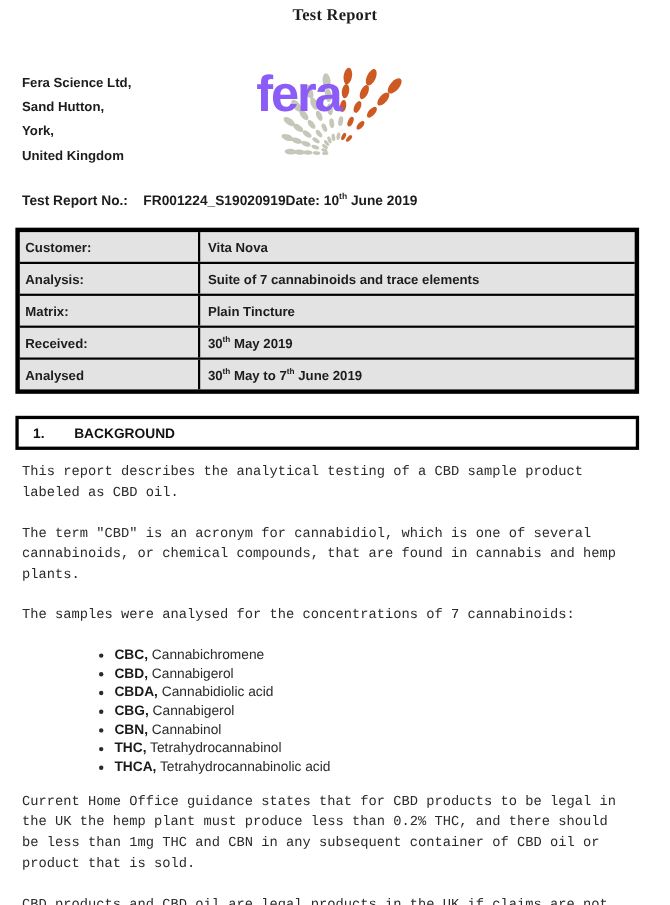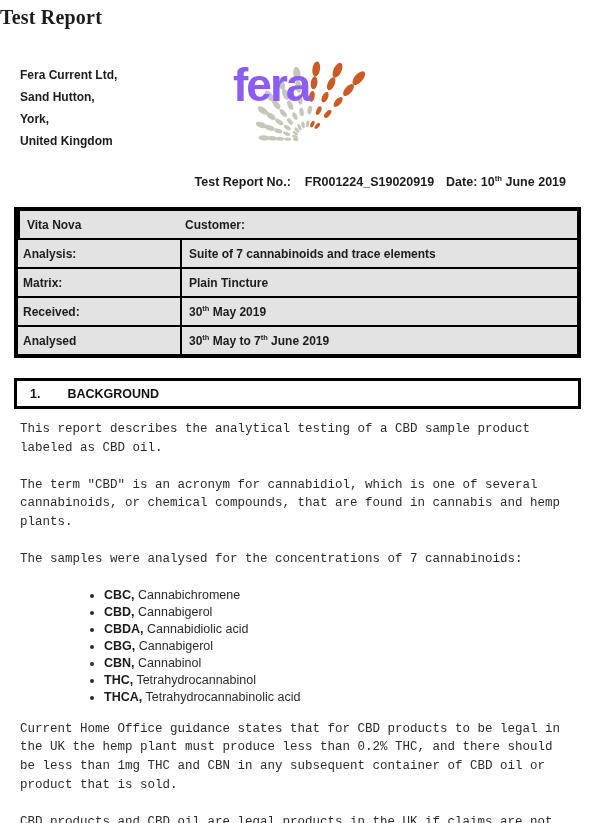--- a/index.html
+++ b/index.html
@@ -7,43 +7,43 @@
     width: 609px; height: 823px;
     background: #ffffff;
     position: relative;
     overflow: hidden;
     font-family: "Liberation Sans", sans-serif;
     color: #1a1a1a;
     -webkit-font-smoothing: antialiased;
   }
   .page-title {
     position: absolute; top: 6px; left: 0; right: 0;
-    text-align: left;
+    text-align: center;
     font-family: "Liberation Serif", serif;
-    font-size: 20px; font-weight: 600; color: #1c1c1c;
+    font-size: 15px; font-weight: 600; color: #1c1c1c;
     letter-spacing: 0.2px;
   }
   .address {
     position: absolute; left: 20px; top: 64px;
     font-size: 12px; font-weight: bold; line-height: 22px; color: #1c1c1c;
   }
   .logo {
     position: absolute; left: 225px; top: 56px;
     width: 170px; height: 88px;
   }
   .logo-word {
     position: absolute; left: 8px; top: 6px;
     font-size: 46px; font-weight: bold; letter-spacing: -2px;
     line-height: 1; z-index: 2;
   }
   .logo-swoosh { position: absolute; left: 0; top: 0; z-index: 1; }
   .report-line {
     position: absolute; left: 20px; right: 43px; top: 175px;
-    display: flex; justify-content: flex-end;
-    font-size: 12.5px; font-weight: bold; color: #1c1c1c; gap: 12px;
+    display: flex; justify-content: flex-start;
+    font-size: 12.5px; font-weight: bold; color: #1c1c1c;
   }
   .report-no-number { margin-left: 14px; }
   sup { font-size: 0.62em; vertical-align: super; line-height: 0; }
   .info-table {
     position: absolute; left: 14px; top: 207px; width: 567px;
     box-sizing: border-box;
     border: 4px solid #000;
     background: #e3e3e3;
   }
   .info-row {
@@ -77,21 +77,21 @@
   }
   ul.cannabinoids li { line-height: 1.36; color: #2b2b2b; }
   ul.cannabinoids li b { color: #1a1a1a; }
 </style>
 </head>
 <body>
 
 <div class="page-title">Test Report</div>
 
 <div class="address">
-    <div>Fera Current Ltd,</div>
+    <div>Fera Science Ltd,</div>
     <div>Sand Hutton,</div>
     <div>York,</div>
     <div>United Kingdom</div>
   </div>
 
 <div class="logo">
   <svg class="logo-swoosh" width="170" height="88" viewBox="0 0 170 88">
       <ellipse cx="70.7" cy="83.5" rx="2.9" ry="1.5" transform="rotate(183 70.7 83.5)" fill="#c6c7b9"></ellipse>
       <ellipse cx="62.7" cy="83.1" rx="3.5" ry="1.7" transform="rotate(183 62.7 83.1)" fill="#c6c7b9"></ellipse>
       <ellipse cx="54.8" cy="82.7" rx="4.1" ry="2.0" transform="rotate(183 54.8 82.7)" fill="#c6c7b9"></ellipse>
@@ -143,22 +143,22 @@
 
 <div class="report-line">
   <span>
     <span>Test Report No.:</span><span class="report-no-number">FR001224_S19020919</span>
   </span>
   <span><span>Date: 10</span><sup>th</sup><span> June 2019</span></span>
 </div>
 
 <div class="info-table">
     <div class="info-row">
+      <div class="info-cell label">Customer:</div>
       <div class="info-cell value"><span>Vita Nova</span></div>
-      <div class="info-cell label">Customer:</div>
     </div>
     <div class="info-row">
       <div class="info-cell label">Analysis:</div>
       <div class="info-cell value"><span>Suite of 7 cannabinoids and trace elements</span></div>
     </div>
     <div class="info-row">
       <div class="info-cell label">Matrix:</div>
       <div class="info-cell value"><span>Plain Tincture</span></div>
     </div>
     <div class="info-row">

